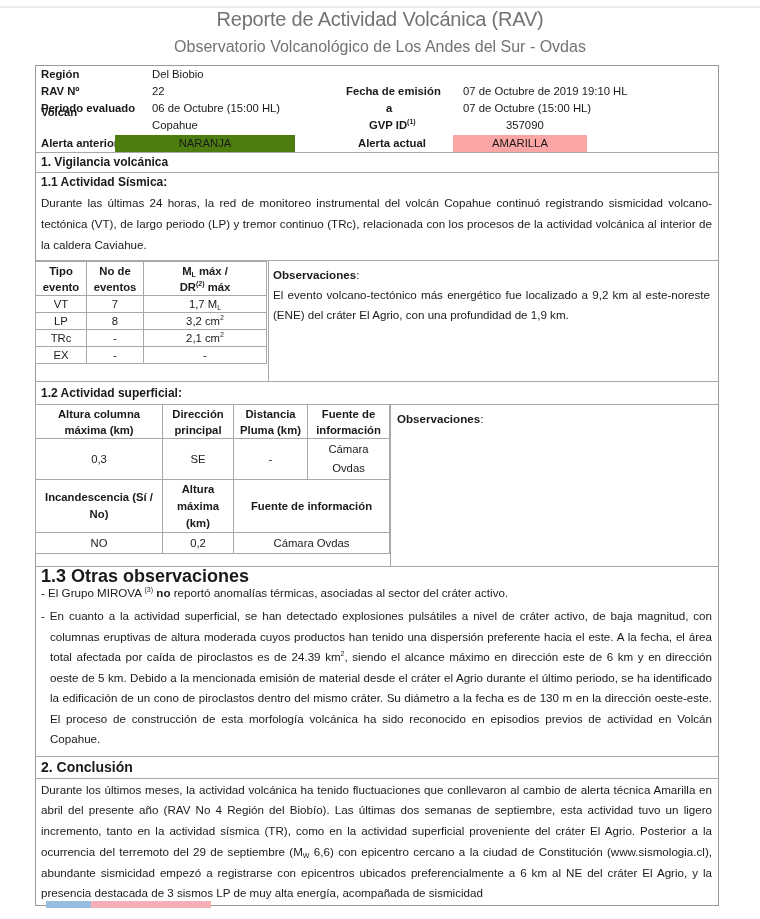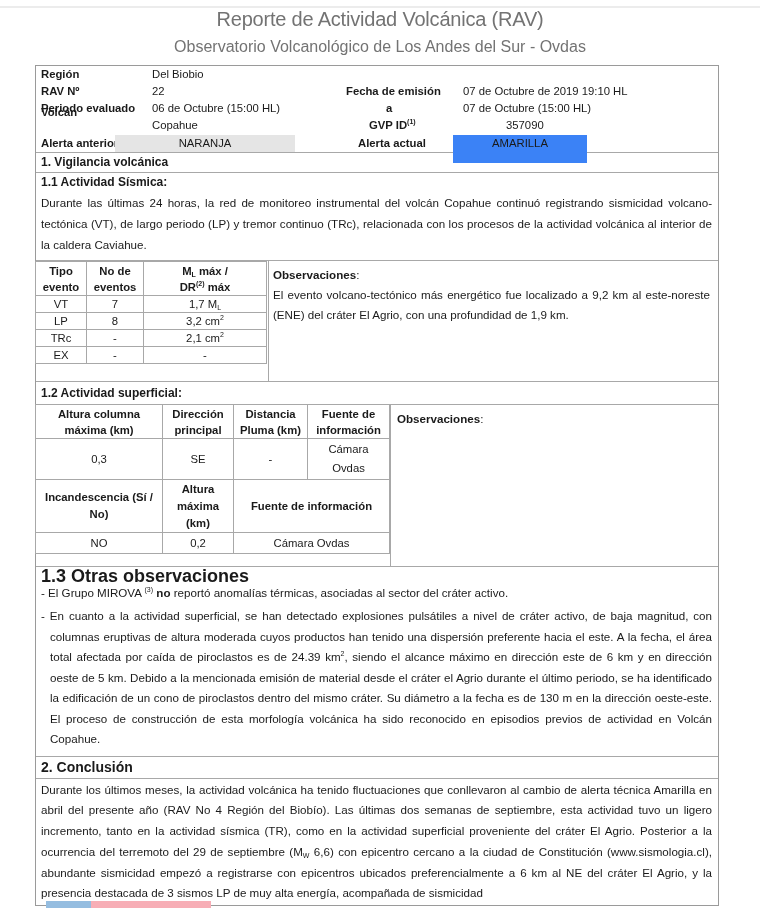--- a/index.html
+++ b/index.html
@@ -21,25 +21,25 @@
   }
   .row { border-bottom: 1px solid #a8a8a8; }
   .row:last-child { border-bottom: none; }
 
   
   .info { position: relative; height: 86px; border-bottom: 1px solid #a8a8a8; }
   .info .cell { position: absolute; line-height: 17px; height: 17px; white-space: nowrap; }
   .b { font-weight: bold; }
   .alert-prev {
     position: absolute; left: 79px; top: 69px; width: 180px; height: 17px;
-    background: #e5e5e5; text-align: center; line-height: 17px;
+    background: #4d7c0f; text-align: center; line-height: 17px;
   }
   .alert-cur {
-    position: absolute; left: 417px; top: 69px; width: 134px; height: 28px;
-    background: #3b82f6; text-align: center; line-height: 17px;
+    position: absolute; left: 417px; top: 69px; width: 134px; height: 17px;
+    background: #fca5a5; text-align: center; line-height: 17px;
   }
   sup { font-size: 7px; vertical-align: 5px; line-height: 0; }
   sub { font-size: 7px; vertical-align: -2px; line-height: 0; }
 
   .sec-h { font-weight: bold; padding: 1px 5px; font-size: 12px; line-height: 17px; }
   .para {
     padding: 0 6px 0 5px; line-height: 21px; text-align: justify; font-size: 11.6px;
   }
 
   

